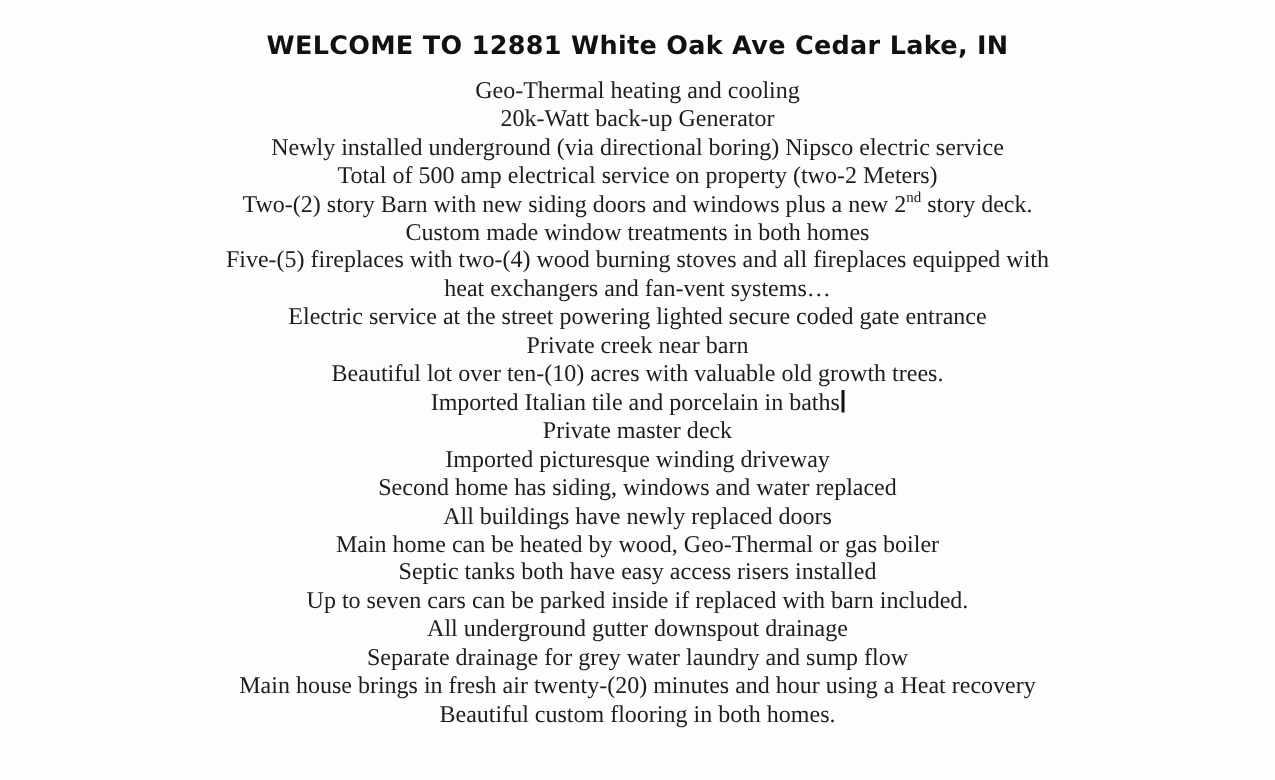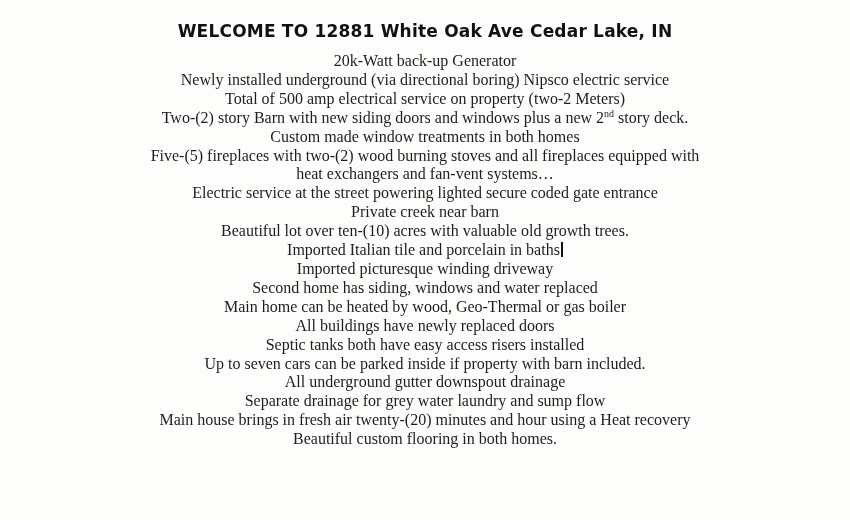--- a/index.html
+++ b/index.html
@@ -55,37 +55,39 @@
 </style>
 </head>
 <body>
 
 <div class="viewport">
   <div class="page">
 
     <div class="doc-title">WELCOME TO 12881 White Oak Ave Cedar Lake, IN</div>
 
     <div class="doc-body">
+      <div class="doc-line">Geo-Thermal heating and cooling</div>
       <div class="doc-line">20k-Watt back-up Generator</div>
       <div class="doc-line">Newly installed underground (via directional boring) Nipsco electric service</div>
       <div class="doc-line">Total of 500 amp electrical service on property (two-2 Meters)</div>
       <div class="doc-line"><span>Two-(2) story Barn with new siding doors and windows plus a new 2</span><span class="sup">nd</span><span> story deck.</span></div>
       <div class="doc-line">Custom made window treatments in both homes</div>
-      <div class="doc-line">Five-(5) fireplaces with two-(2) wood burning stoves and all fireplaces equipped with</div>
+      <div class="doc-line">Five-(5) fireplaces with two-(4) wood burning stoves and all fireplaces equipped with</div>
       <div class="doc-line">heat exchangers and fan-vent systems…</div>
       <div class="doc-line">Electric service at the street powering lighted secure coded gate entrance</div>
       <div class="doc-line">Private creek near barn</div>
       <div class="doc-line">Beautiful lot over ten-(10) acres with valuable old growth trees.</div>
       <div class="doc-line"><span>Imported Italian tile and porcelain in baths</span><span class="caret"></span></div>
+      <div class="doc-line">Private master deck</div>
       <div class="doc-line">Imported picturesque winding driveway</div>
       <div class="doc-line">Second home has siding, windows and water replaced</div>
+      <div class="doc-line">All buildings have newly replaced doors</div>
       <div class="doc-line">Main home can be heated by wood, Geo-Thermal or gas boiler</div>
-      <div class="doc-line">All buildings have newly replaced doors</div>
       <div class="doc-line">Septic tanks both have easy access risers installed</div>
-      <div class="doc-line">Up to seven cars can be parked inside if property with barn included.</div>
+      <div class="doc-line">Up to seven cars can be parked inside if replaced with barn included.</div>
       <div class="doc-line">All underground gutter downspout drainage</div>
       <div class="doc-line">Separate drainage for grey water laundry and sump flow</div>
       <div class="doc-line">Main house brings in fresh air twenty-(20) minutes and hour using a Heat recovery</div>
       <div class="doc-line">Beautiful custom flooring in both homes.</div>
     </div>
 
   </div>
 </div>
 
 </body></html>

